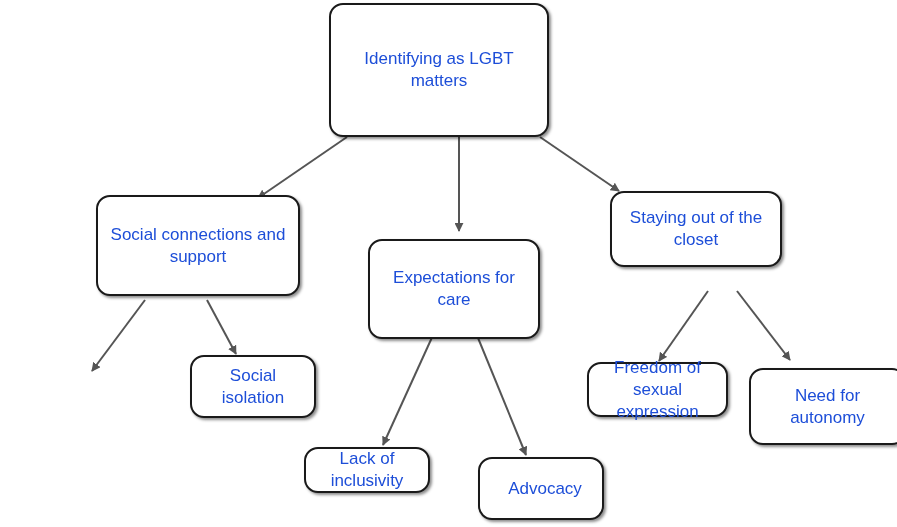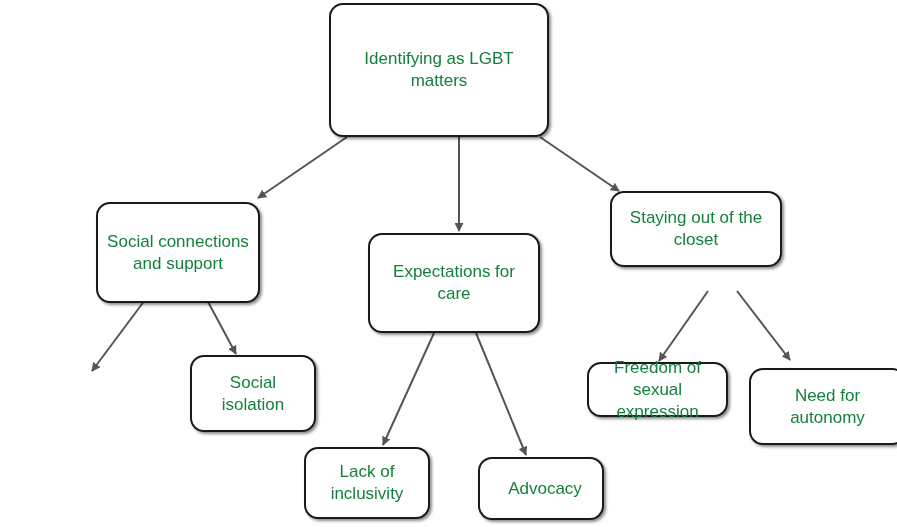--- a/index.html
+++ b/index.html
@@ -3,21 +3,21 @@
 <meta charset="utf-8">
 <style>
   html, body { margin: 0; padding: 0; background: #ffffff; }
   #stage { position: relative; width: 897px; height: 527px; overflow: hidden; background: #ffffff; }
   svg#edges { position: absolute; left: 0; top: 0; }
   .node {
     position: absolute; box-sizing: border-box;
     border: 2px solid #1a1a1a; border-radius: 14px; background: #ffffff;
     box-shadow: 2px 2px 3px rgba(0,0,0,0.45);
     display: flex; align-items: center; justify-content: center; text-align: center;
-    font-family: "Liberation Sans", sans-serif; font-size: 17px; line-height: 22px; color: #15803d;
+    font-family: "Liberation Sans", sans-serif; font-size: 17px; line-height: 22px; color: #1d4ed8;
     padding: 4px 8px;
   }
 </style>
 </head>
 <body>
 
 <div id="stage">
   <svg id="edges" width="897" height="527">
     <defs>
       <marker id="arrow" viewBox="0 0 10 10" refX="9" refY="5" markerWidth="9" markerHeight="9" orient="auto" markerUnits="userSpaceOnUse">
@@ -31,33 +31,33 @@
     <line x1="207" y1="300" x2="236" y2="354" stroke="#555555" stroke-width="2" marker-end="url(#arrow)"></line>
     <line x1="434" y1="333" x2="383" y2="445" stroke="#555555" stroke-width="2" marker-end="url(#arrow)"></line>
     <line x1="476" y1="333" x2="526" y2="455" stroke="#555555" stroke-width="2" marker-end="url(#arrow)"></line>
     <line x1="708" y1="291" x2="659" y2="361" stroke="#555555" stroke-width="2" marker-end="url(#arrow)"></line>
     <line x1="737" y1="291" x2="790" y2="360" stroke="#555555" stroke-width="2" marker-end="url(#arrow)"></line>
   </svg>
 
   <div class="node" style="left:329px;top:3px;width:220px;height:134px;">
       <span>Identifying as LGBT matters</span>
     </div>
-  <div class="node" style="left:96px;top:202px;width:164px;height:101px;">
+  <div class="node" style="left:96px;top:195px;width:204px;height:101px;">
       <span>Social connections and support</span>
     </div>
-  <div class="node" style="left:368px;top:233px;width:172px;height:100px;">
+  <div class="node" style="left:368px;top:239px;width:172px;height:100px;">
       <span>Expectations for care</span>
     </div>
   <div class="node" style="left:610px;top:191px;width:172px;height:76px;text-align:center;">
       <span>Staying out of the closet</span>
     </div>
-  <div class="node" style="left:190px;top:355px;width:126px;height:77px;">
+  <div class="node" style="left:190px;top:355px;width:126px;height:63px;">
       <span>Social isolation</span>
     </div>
-  <div class="node" style="left:304px;top:447px;width:126px;height:72px;">
+  <div class="node" style="left:304px;top:447px;width:126px;height:46px;">
       <span>Lack of inclusivity</span>
     </div>
   <div class="node" style="left:478px;top:457px;width:126px;height:63px;padding-left:16px;">
       <span>Advocacy</span>
     </div>
   <div class="node" style="left:587px;top:362px;width:141px;height:55px;">
       <span>Freedom of sexual expression</span>
     </div>
   <div class="node" style="left:749px;top:368px;width:157px;height:77px;">
       <span>Need for autonomy</span>

